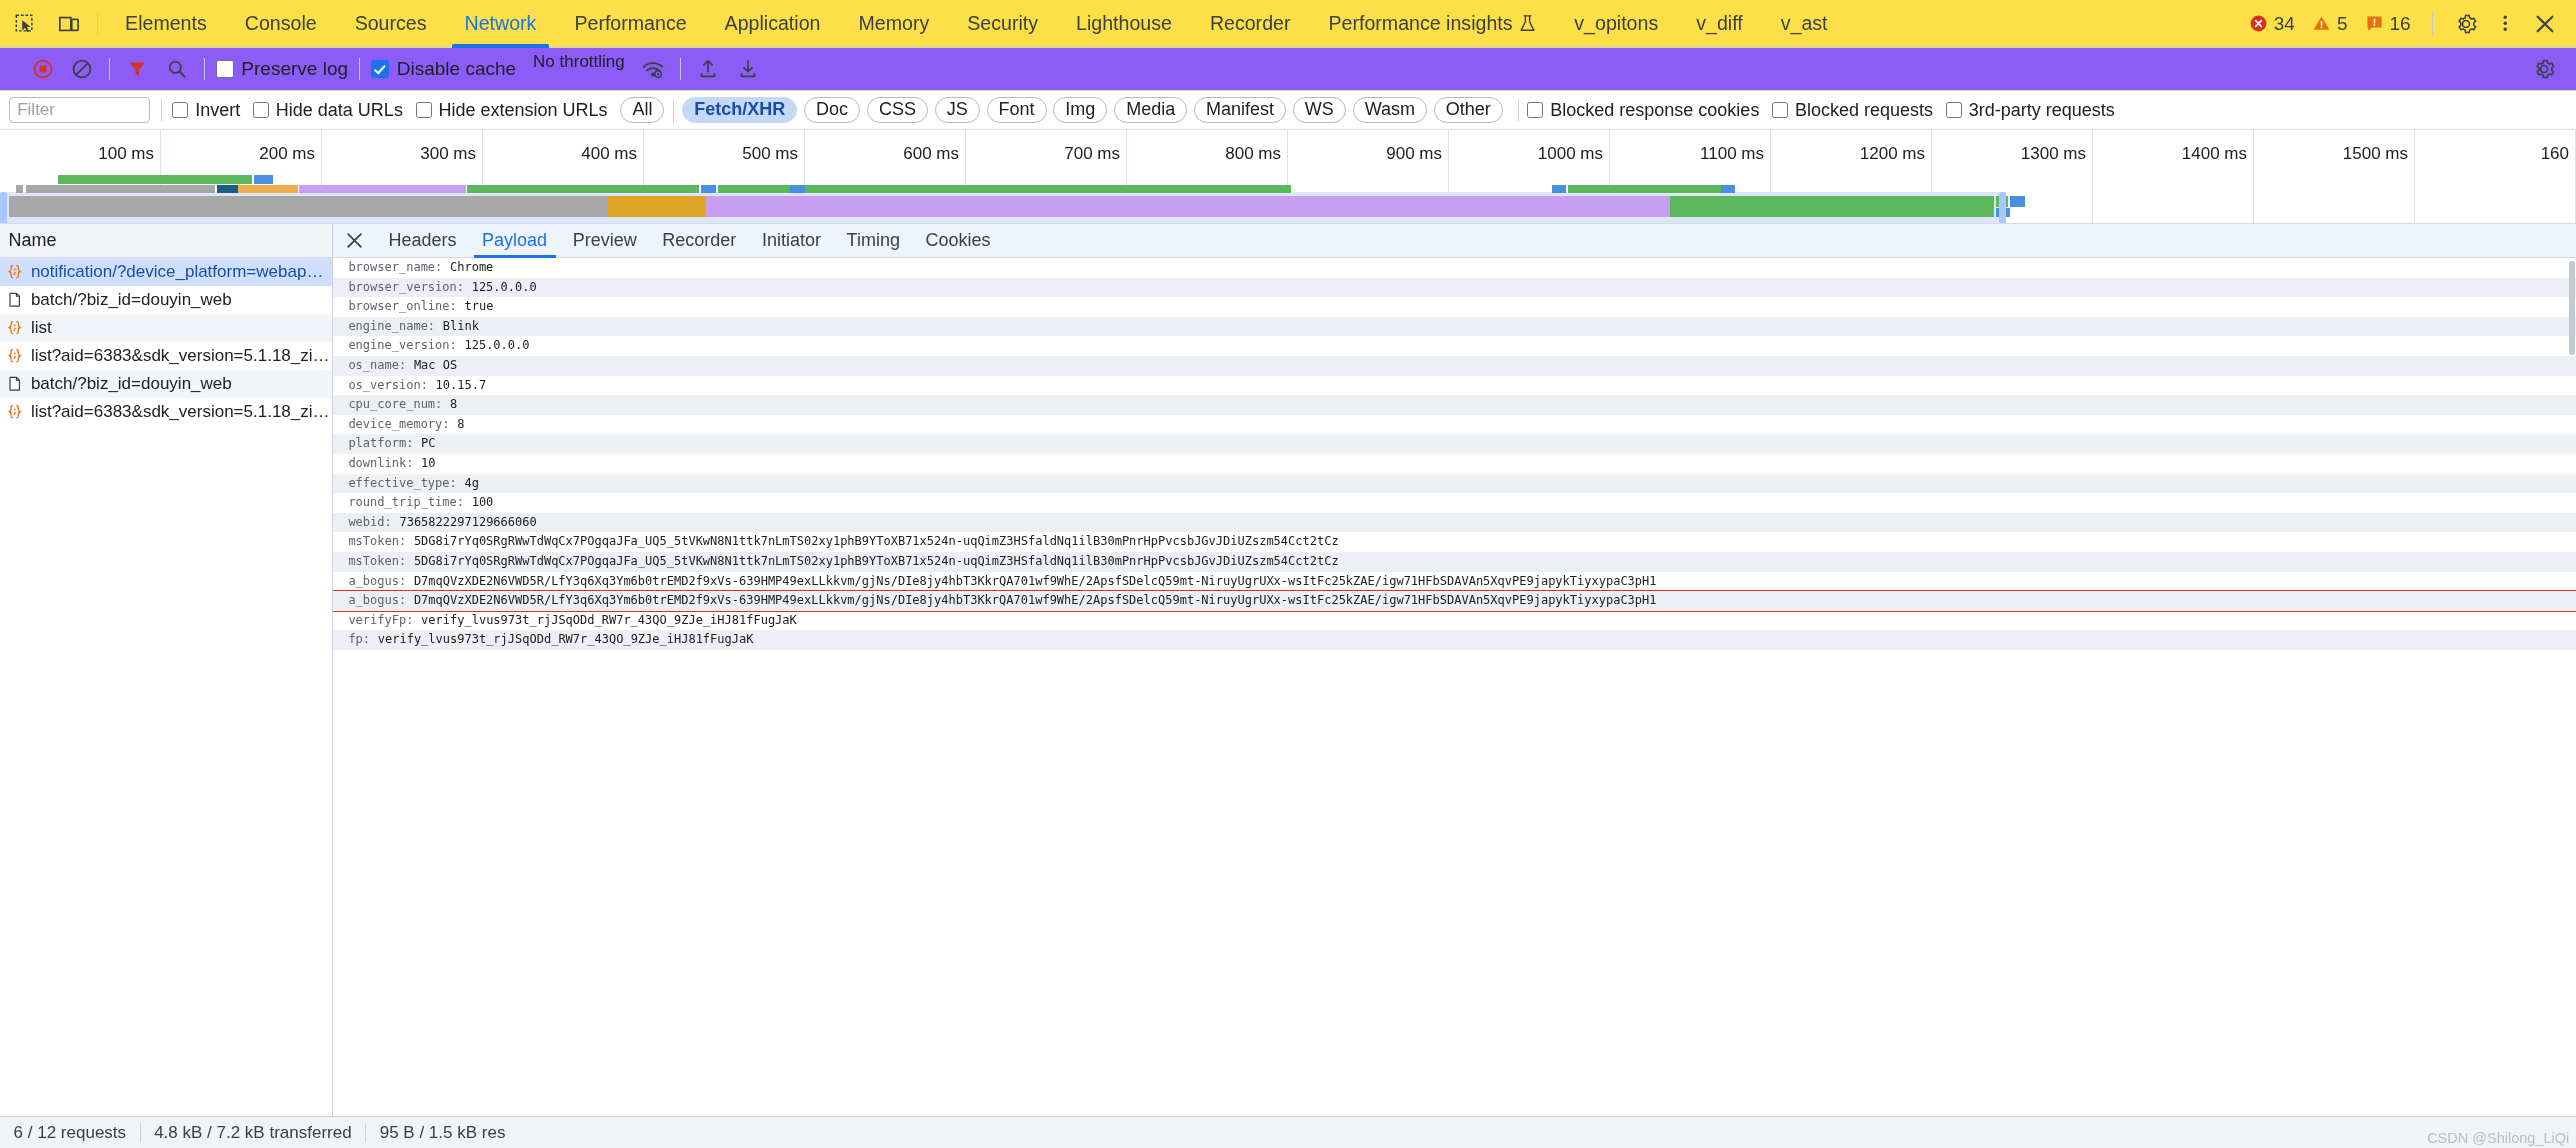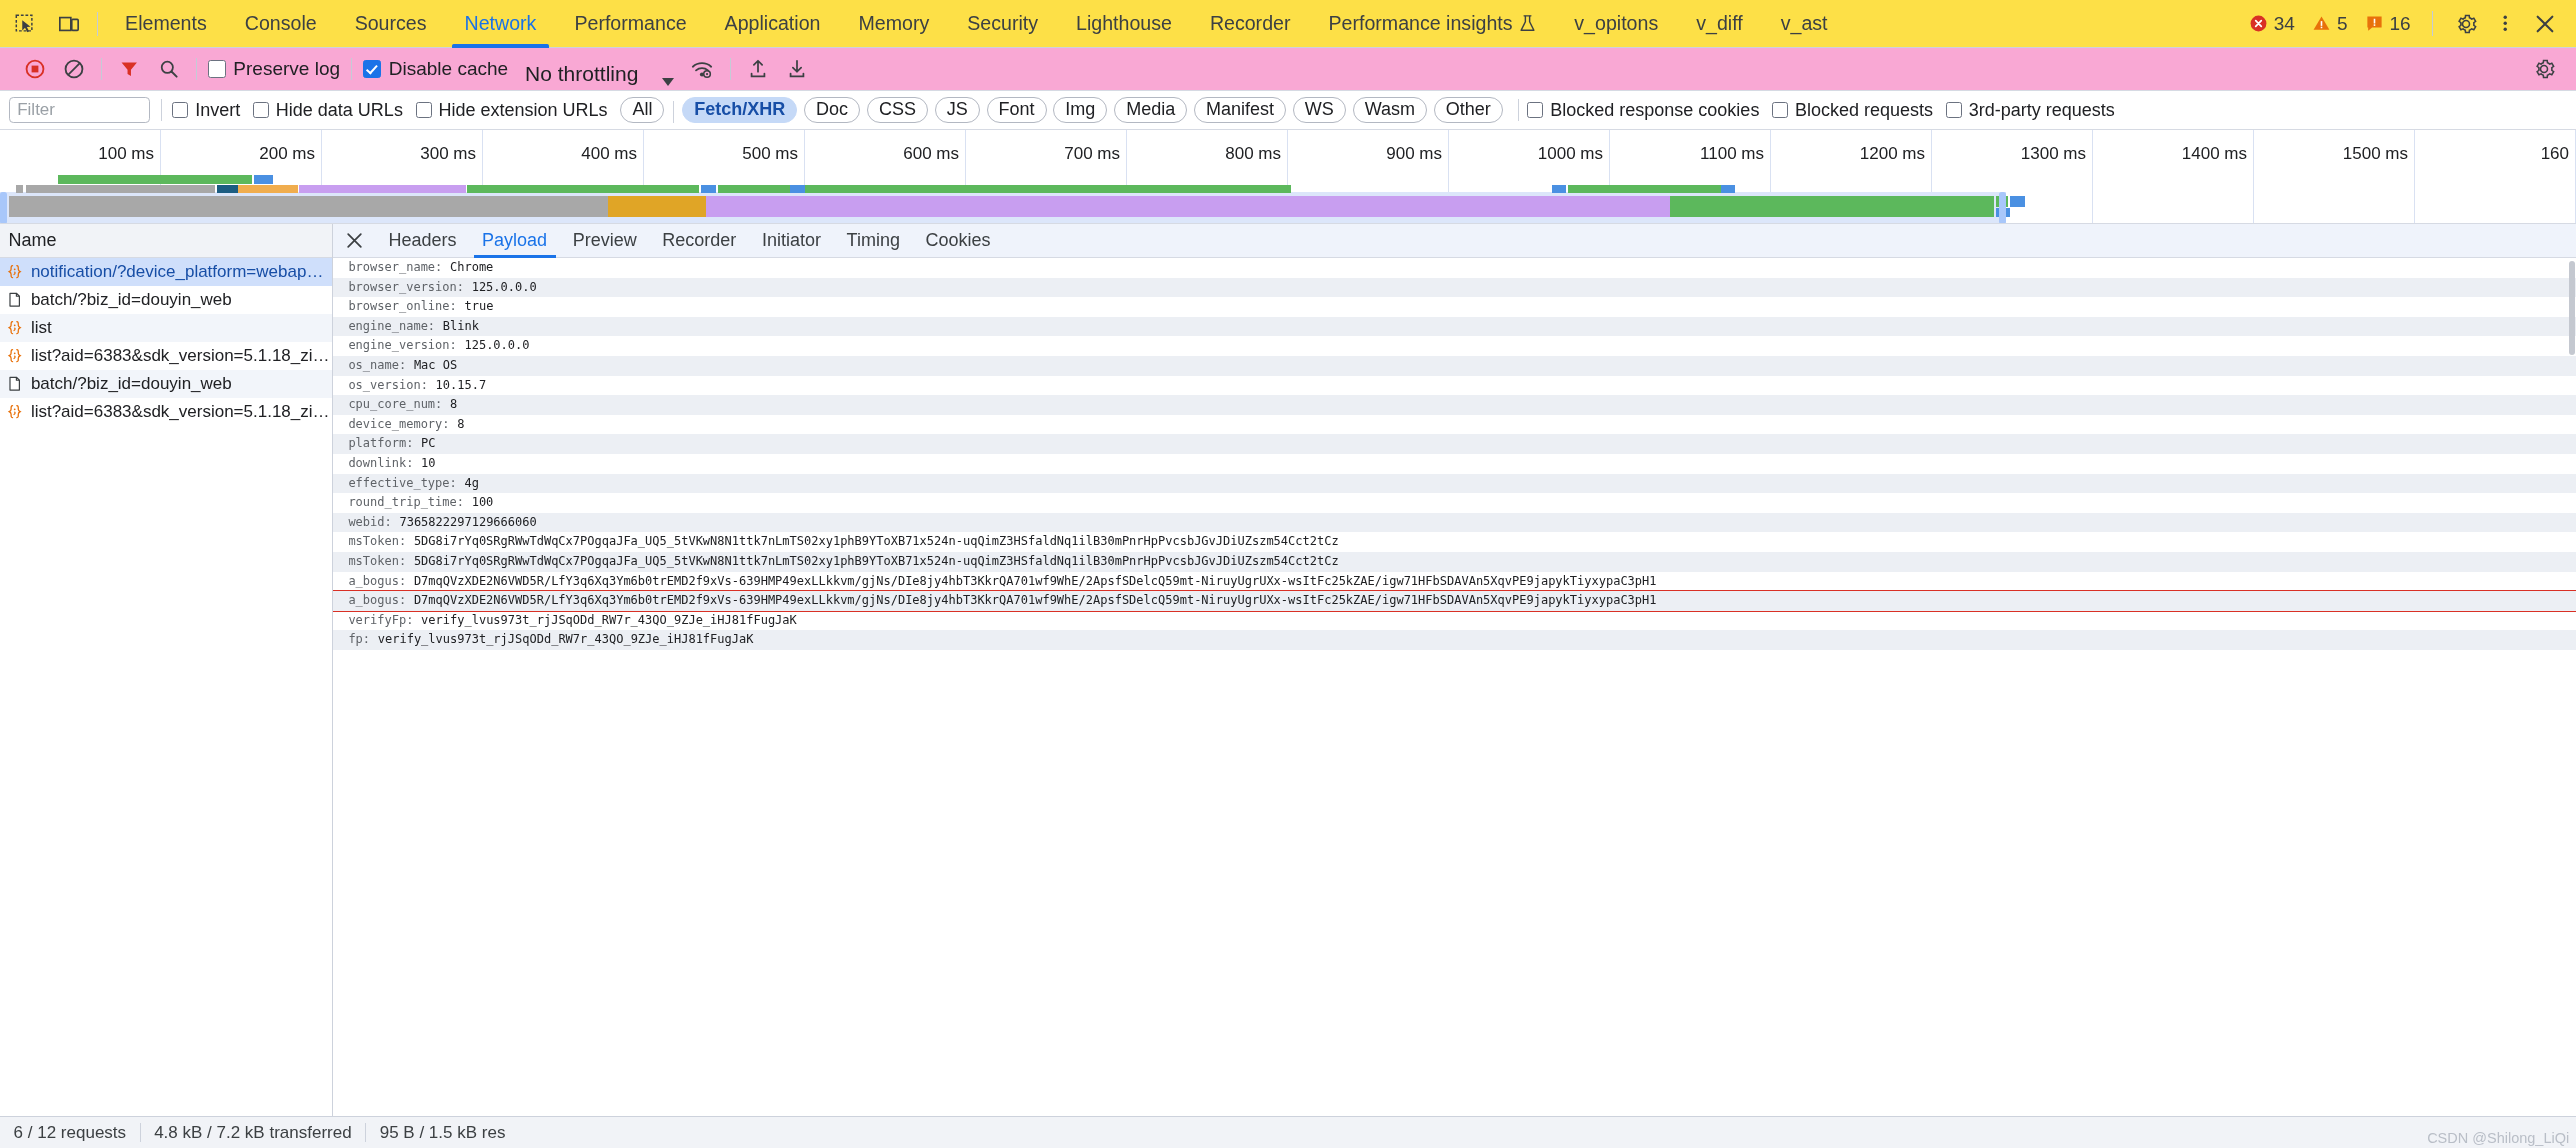--- a/index.html
+++ b/index.html
@@ -44,44 +44,44 @@
   .counter {
     display: flex; align-items: center; gap: 6px;
     font-size: 19px; color: #3c4043; padding: 0 7.7px; cursor: pointer; height: 34px;
   }
   .vsep { width: 0.9px; height: 25.6px; background: #c5cbd6; margin: 0 12px; }
   .ricon { width: 38px; height: 38px; display: flex; align-items: center; justify-content: center;
            border-radius: 3.4px; cursor: pointer; }
 
   
   .nettoolbar {
-    height: 43px; min-height: 43px; background: #f9a8d4;
-    display: flex; align-items: center; padding-left: 15px;
+    height: 43px; min-height: 43px; background: #8b5cf6;
+    display: flex; align-items: center; padding-left: 23px;
     border-bottom: 0.9px solid #d6dae3;
   }
   .ntb {
     width: 34px; height: 34px; display: flex; align-items: center; justify-content: center;
     border-radius: 3.4px; cursor: pointer; margin: 0 2.6px;
   }
   .nsep { width: 0.9px; height: 22px; background: #c5cbd6; margin: 0 7.7px; }
   .chk-wrap { display: flex; align-items: center; gap: 7.7px; cursor: pointer; padding: 0 3.4px; }
   .chk {
     width: 18px; height: 18px; border: 1.7px solid #6b7280; border-radius: 2.6px;
     background: #fff; flex: none; position: relative;
   }
   .chk.on { background: #1a73e8; border-color: #1a73e8; }
   .chk.on::after {
     content: ""; position: absolute; left: 5.1px; top: 1.7px;
     width: 4.3px; height: 8.5px; border: solid #fff; border-width: 0 2.1px 2.1px 0;
     transform: rotate(42deg);
   }
   .chk-label { font-size: 19px; color: #202124; white-space: nowrap; }
   .throttle {
-    display: flex; align-items: flex-end; gap: 24px; font-size: 21px; color: #202124;
-    padding: 0 8.5px; cursor: pointer; height: 34px; margin-left: 5.1px;
+    display: flex; align-items: center; gap: 24px; font-size: 17px; color: #202124;
+    padding: 0 8.5px; cursor: pointer; height: 34px; margin-left: 5.1px; flex-direction: column;
   }
   .caret { width: 0; height: 0; border-left: 6.8px solid transparent; border-right: 6.8px solid transparent;
            border-top: 8.5px solid #3c4043; }
   .settings-right { margin-left: auto; padding-right: 12px; display: flex; align-items: center; }
 
   
   .filterbar {
     height: 39px; min-height: 39px; background: #ffffff;
     display: flex; align-items: center; padding: 0 8.5px;
     border-bottom: 0.9px solid #d6dae3; gap: 0;

